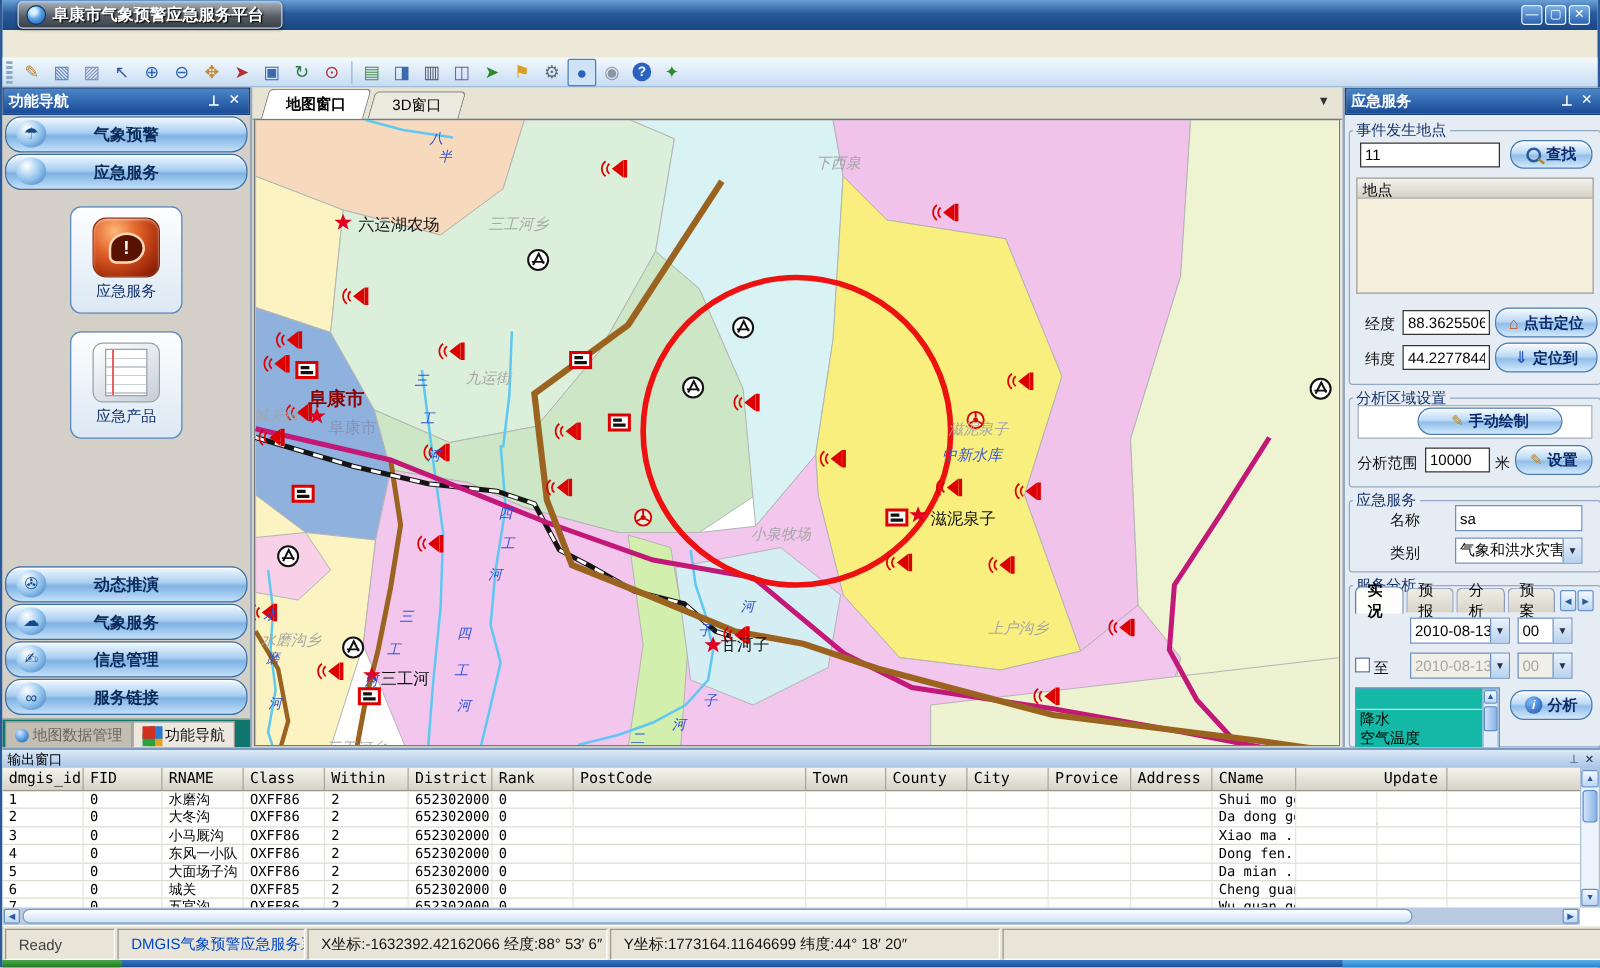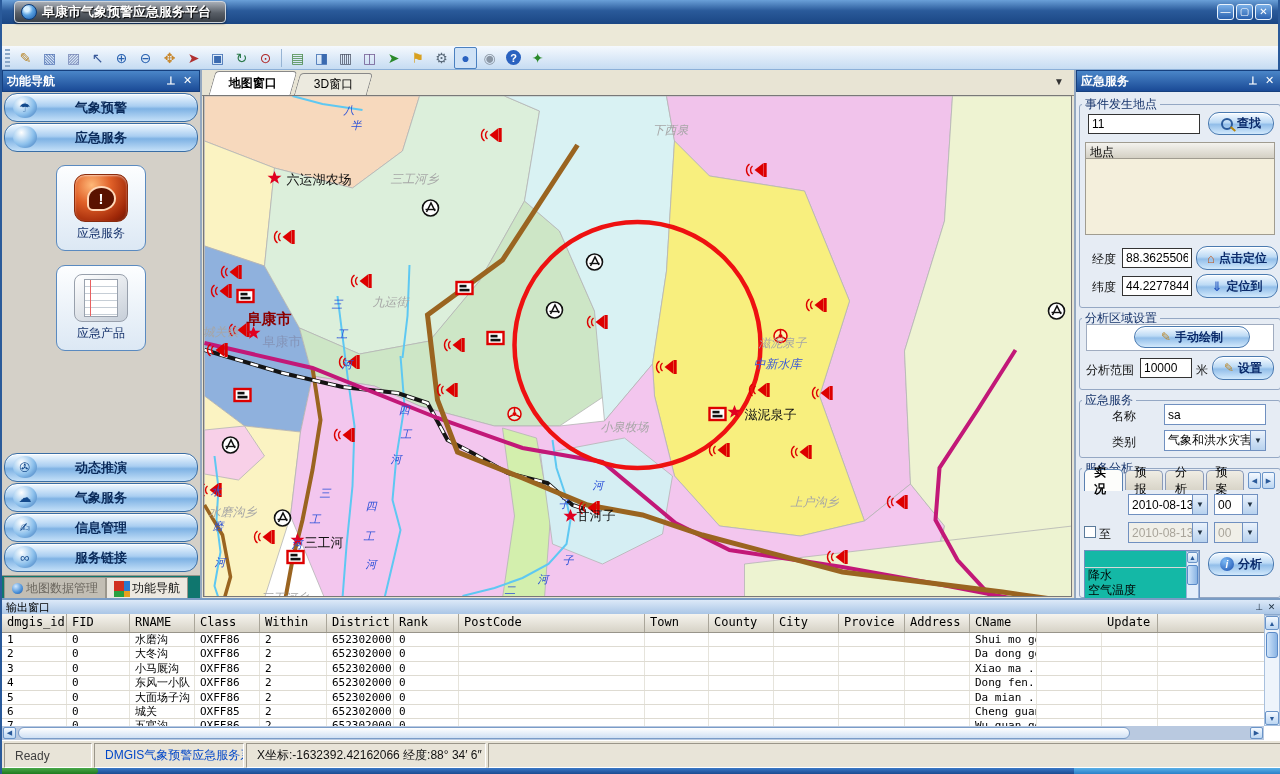--- a/index.html
+++ b/index.html
@@ -820,20 +820,21 @@
     <div id="out-hscroll">
       <div class="sbtn" style="position:absolute;left:1px;top:1px;width:13px;height:12px;">◀</div>
       <div id="hthumb"></div>
       <div class="sbtn" style="position:absolute;right:1px;top:1px;width:13px;height:12px;">▶</div>
     </div>
   </div>
 
   <div id="statusbar">
       <div class="scell" style="width: 88px; color: #404040;">Ready</div>
       <div class="scell" style="width: 150px; color: rgb(0, 70, 200);">DMGIS气象预警应急服务系统</div>
-      <div class="scell" style="width: 240px; color: rgb(17, 17, 17);">X坐标:-1632392.42162066 经度:88° 34′ 6″</div>
+      <div class="scell" style="width: 240px; color: rgb(17, 17, 17);">X坐标:-1632392.42162066 经度:88° 53′ 6″</div>
+      <div class="scell" style="width: 312px; color: rgb(17, 17, 17);">Y坐标:1773164.11646699 纬度:44° 18′ 20″</div>
       <div class="scell" style="flex: 1 1 0%;"></div>
     </div>
   <div id="taskstrip">
     <div class="green"></div>
     <div class="lite"></div>
   </div>
 </div>
 
 </body></html>

